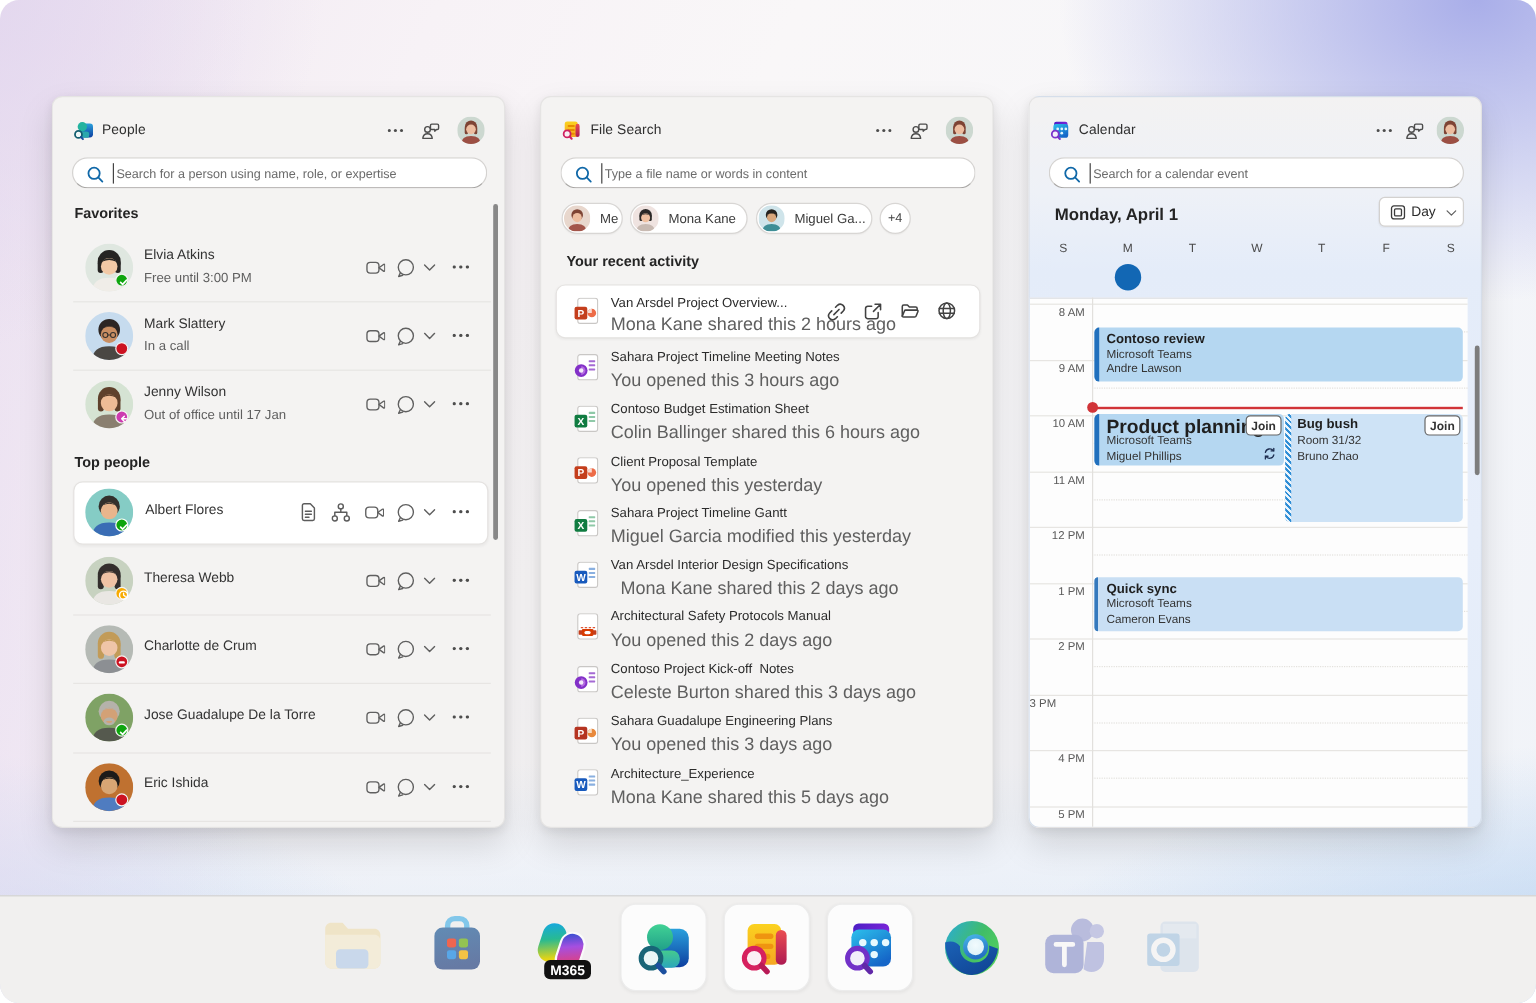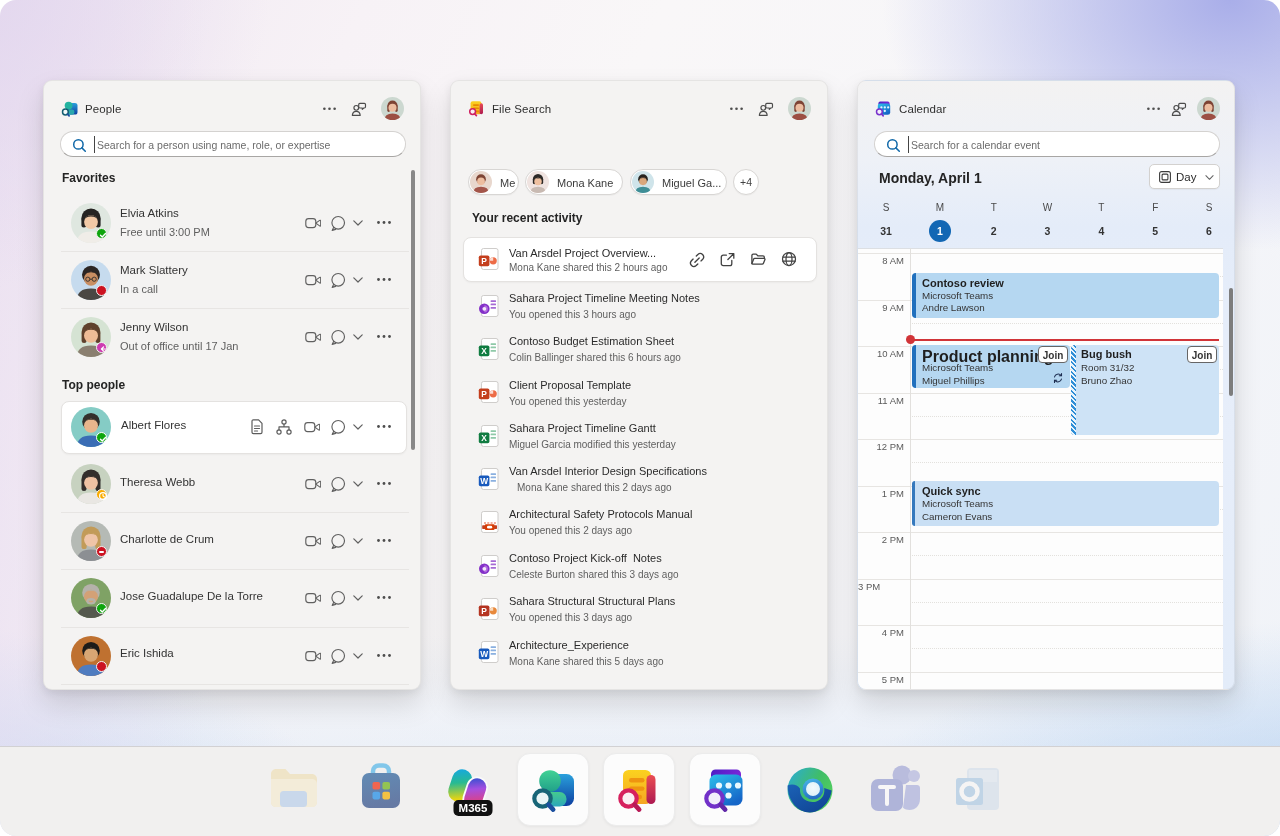--- a/index.html
+++ b/index.html
@@ -30,21 +30,21 @@
 .tile{position:absolute;top:753px;width:72px;height:73px;background:#fcfcfc;border:1px solid #ececec;border-radius:13px;box-shadow:0 1px 3px rgba(0,0,0,0.05);}
 .av{position:absolute;width:40px;height:40px;}
 .badge{position:absolute;width:11px;height:11px;border-radius:50%;border:1.5px solid #f4f3f2;}
 .badge svg{left:0.5px;top:0.5px;}
 .pname{position:absolute;font-size:11.5px;color:#333333;white-space:nowrap;}
 .pstat{position:absolute;font-size:11px;color:#5f5f5f;white-space:nowrap;}
 .divider{position:absolute;left:17px;width:348px;height:1px;background:#e7e5e3;}
 .card{position:absolute;background:#fff;border:1px solid #e4e2e0;border-radius:8px;box-shadow:0 1px 2px rgba(0,0,0,0.04);}
 .sbar{position:absolute;width:4px;border-radius:2px;background:#888888;}
 .fitem-t{position:absolute;font-size:11px;color:#2b2b2b;white-space:nowrap;}
-.fitem-s{position:absolute;font-size:10px;color:#5f5f5f;white-space:nowrap;}
+.fitem-s{position:absolute;font-size:15px;color:#5f5f5f;white-space:nowrap;}
 .pill{position:absolute;top:88px;height:26px;background:#fff;border:1px solid #d8d6d4;border-radius:13px;box-shadow:0 1px 1px rgba(0,0,0,0.03);}
 .pill .pl{position:absolute;left:31px;top:7px;font-size:11px;color:#3b3b3b;white-space:nowrap;}
 .pill .pav{position:absolute;left:1px;top:1px;width:22px;height:22px;border-radius:50%;overflow:hidden;}
 </style>
 </head>
 <body>
 
 <svg width="0" height="0" style="position:absolute">
 <defs>
 <g id="i-cam" fill="none" stroke="#606060" stroke-width="1.15" stroke-linejoin="round" stroke-linecap="round">
@@ -501,20 +501,27 @@
         <use href="#i-pchat"></use>
       </svg>
     <div class="havatar" style="left:337px"><svg width="23" height="23" viewBox="0 0 40 40">
           <rect width="40" height="40" fill="#ccd8d0"></rect>
           <path d="M6 40q0-11.5 14-11.5T34 40z" fill="#9c4f43"></path>
           <circle cx="20" cy="14.8" r="8.8" fill="#7e4434"></circle>
           <rect x="10.9" y="14" width="4.8" height="12" rx="2.4" fill="#7e4434"></rect>
           <rect x="24.3" y="14" width="4.8" height="12" rx="2.4" fill="#7e4434"></rect>
           <circle cx="20" cy="18.8" r="7" fill="#edbd9f"></circle>
         </svg></div>
+    <div class="search" style="left:16px">
+        <svg class="abs" style="left:11px;top:5.5px" width="15" height="15" viewBox="0 0 15 15">
+          <use href="#i-mag"></use>
+        </svg>
+        <div class="caret"></div>
+        <div class="ph">Type a file name or words in content</div>
+      </div>
 
     <div class="pill" style="left:17px;width:51px">
         <div class="pav"><svg width="22" height="22" viewBox="0 0 40 40">
             <rect width="40" height="40" fill="#e8d7cd"></rect>
             <path d="M6 40q0-11.5 14-11.5T34 40z" fill="#a3554a"></path>
             <circle cx="20" cy="14.8" r="8.8" fill="#7e4434"></circle>
             <circle cx="20" cy="18.8" r="7" fill="#edbd9f"></circle>
           </svg></div>
         <div class="pl">Me</div>
       </div>
@@ -650,21 +657,21 @@
       </svg>
     <div class="fitem-t" style="left:58px;top:471.4px">Contoso Project Kick-off&nbsp; Notes</div>
     <div class="fitem-s" style="left:58px;top:488px">Celeste Burton shared this 3 days ago</div>
     <svg class="abs" style="left:27px;top:516.5px" width="23" height="23" viewBox="0 0 23 23">
         <rect x="3.5" y="0.5" width="16.5" height="21" rx="2" fill="#fff" stroke="#c9c7c5" stroke-width="0.9"></rect>
         <circle cx="15.2" cy="12.8" r="3.6" fill="#e8893c"></circle>
         <path d="M15.2 12.8V9.2a3.6 3.6 0 0 0-3.6 3.6z" fill="#f8dcc2"></path>
         <rect x="0.8" y="7.6" width="10.6" height="10.6" rx="1.7" fill="#b53421"></rect>
         <text x="6.1" y="16" font-size="8.4" font-weight="bold" fill="#fff" text-anchor="middle" font-family="Liberation Sans">P</text>
       </svg>
-    <div class="fitem-t" style="left:58px;top:514.4px">Sahara Structural Structural Plans</div>
+    <div class="fitem-t" style="left:58px;top:514.4px">Sahara Guadalupe Engineering Plans</div>
     <div class="fitem-s" style="left:58px;top:531px">You opened this 3 days ago</div>
     <svg class="abs" style="left:27px;top:560px" width="23" height="23" viewBox="0 0 23 23">
         <rect x="3.5" y="0.5" width="16.5" height="21" rx="2" fill="#fff" stroke="#c9c7c5" stroke-width="0.9"></rect>
         <g fill="#8ab0e0">
           <rect x="12.6" y="5.2" width="5.4" height="1.7" rx="0.5"></rect>
           <rect x="12.6" y="8.6" width="5.4" height="1.7" rx="0.5"></rect>
           <rect x="12.6" y="12" width="5.4" height="1.7" rx="0.5"></rect>
         </g>
         <rect x="0.8" y="7.6" width="10.6" height="10.6" rx="1.7" fill="#185abd"></rect>
         <text x="6.1" y="16" font-size="8.4" font-weight="bold" fill="#fff" text-anchor="middle" font-family="Liberation Sans">W</text>
@@ -723,29 +730,20 @@
     <div class="abs" style="left:21px;top:121px;width:344px;height:13px;font-size:10px;color:#4a4a4a">
       <span class="abs" style="left:0;width:14px;text-align:center">S</span>
       <span class="abs" style="left:53.8px;width:14px;text-align:center">M</span>
       <span class="abs" style="left:107.7px;width:14px;text-align:center">T</span>
       <span class="abs" style="left:161.5px;width:14px;text-align:center">W</span>
       <span class="abs" style="left:215.3px;width:14px;text-align:center">T</span>
       <span class="abs" style="left:269.2px;width:14px;text-align:center">F</span>
       <span class="abs" style="left:323px;width:14px;text-align:center">S</span>
     </div>
     <div class="abs" style="left:70.8px;top:139px;width:22px;height:22px;border-radius:50%;background:#1267b4"></div>
-    <div class="abs" style="left:21px;top:144px;width:344px;height:13px;font-size:10.5px;font-weight:bold;color:#333">
-      <span class="abs" style="left:-3px;width:20px;text-align:center">31</span>
-      <span class="abs" style="left:50.8px;width:20px;text-align:center;color:#fff">1</span>
-      <span class="abs" style="left:104.7px;width:20px;text-align:center">2</span>
-      <span class="abs" style="left:158.5px;width:20px;text-align:center">3</span>
-      <span class="abs" style="left:212.3px;width:20px;text-align:center">4</span>
-      <span class="abs" style="left:266.2px;width:20px;text-align:center">5</span>
-      <span class="abs" style="left:320px;width:20px;text-align:center">6</span>
-    </div>
 
     <div class="abs" style="left:0;top:167px;width:365px;height:442px;background:#fdfdfd;border-top:1px solid #dcdfe3"></div>
     <div class="abs" id="gridlines">
         <div class="abs" style="left:0;top:172px;width:365px;height:1px;background:#e7e5e2"></div>
         <div class="abs" style="left:0;top:174px;width:46px;text-align:right;font-size:9.5px;color:#5a5a5a">8 AM</div>
         <div class="abs" style="left:52px;top:195.25px;width:313px;height:0;border-top:1px dotted #e3e1dd"></div>
         <div class="abs" style="left:0;top:218.5px;width:365px;height:1px;background:#e7e5e2"></div>
         <div class="abs" style="left:0;top:220.5px;width:46px;text-align:right;font-size:9.5px;color:#5a5a5a">9 AM</div>
         <div class="abs" style="left:52px;top:241.75px;width:313px;height:0;border-top:1px dotted #e3e1dd"></div>
         <div class="abs" style="left:0;top:265px;width:365px;height:1px;background:#e7e5e2"></div>

